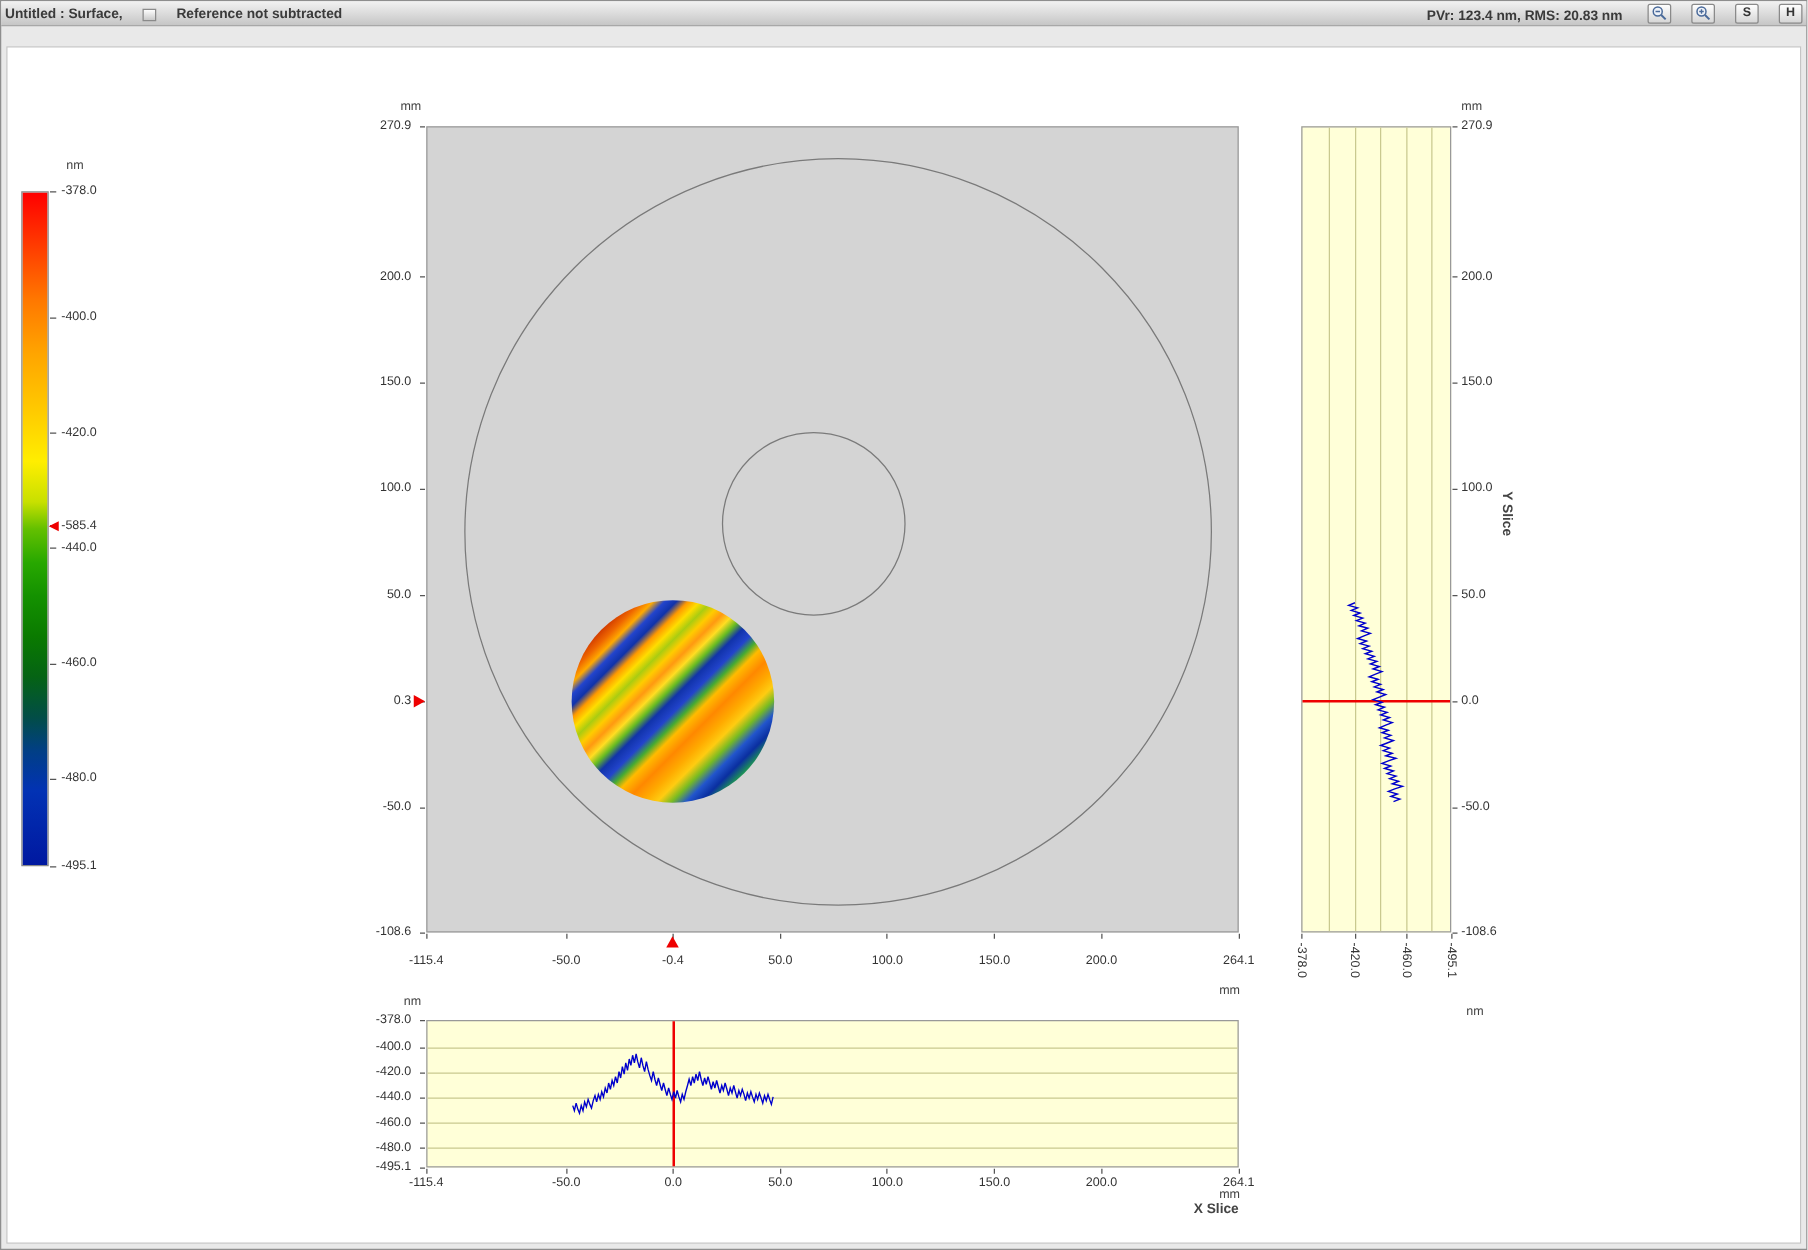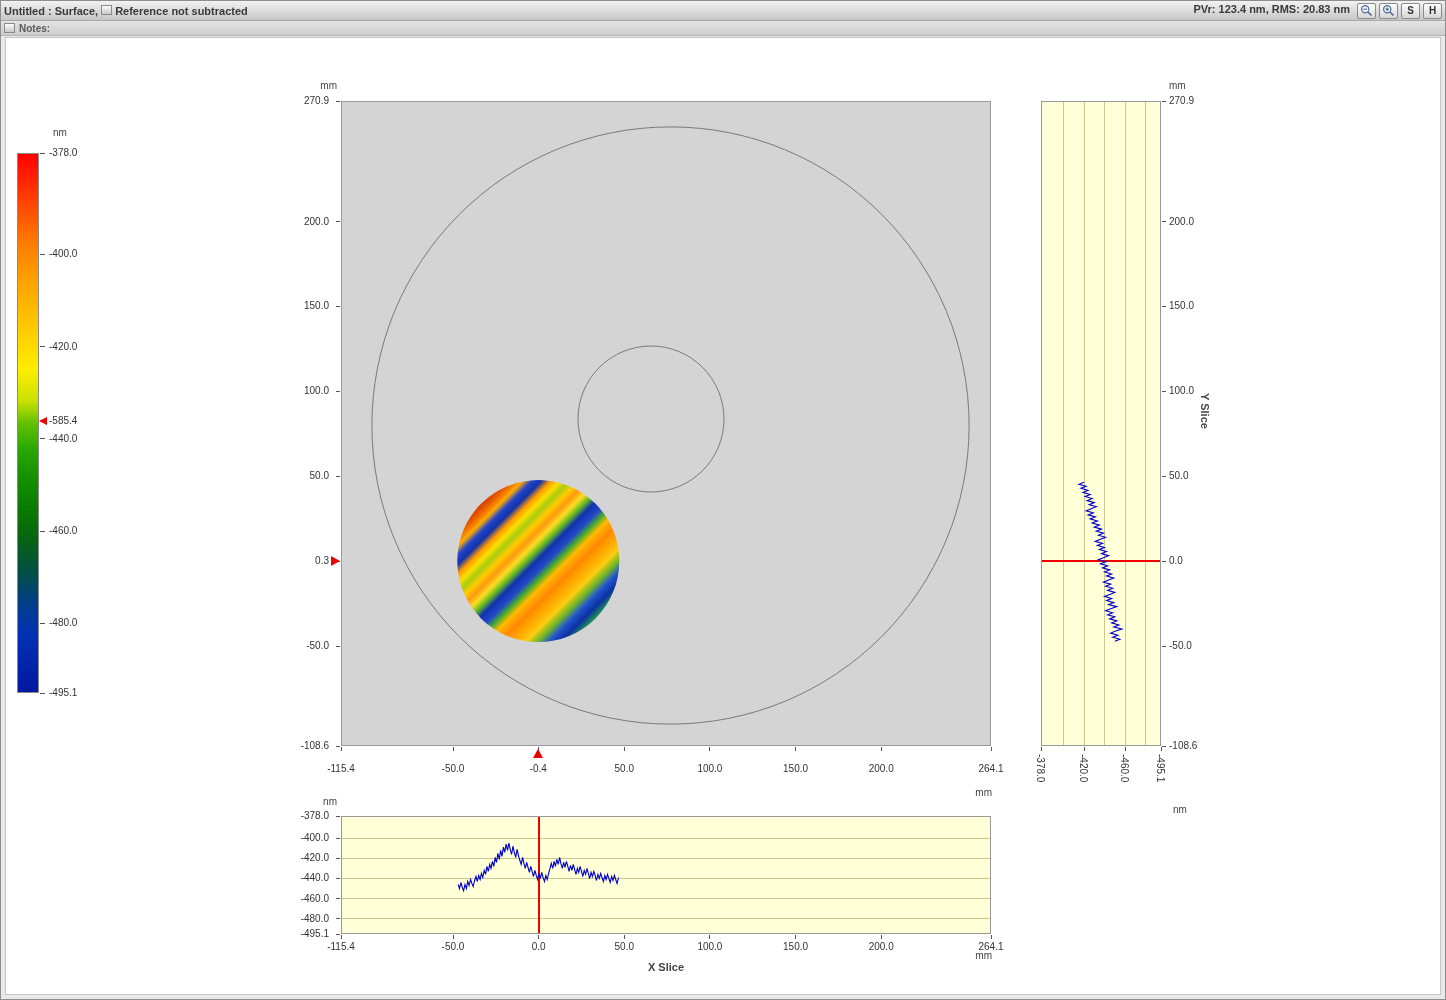--- a/index.html
+++ b/index.html
@@ -10,21 +10,21 @@
     overflow:hidden;
   }
   .window{position:absolute;inset:0;border:1px solid #8e8e8e;background:#e9e9e9;box-sizing:border-box;}
   .titlebar{
     position:absolute;left:0;top:0;right:0;height:19px;
     background:linear-gradient(#f2f2f2,#c6c6c6);
     border-bottom:1px solid #a8a8a8;
     display:flex;align-items:center;justify-content:space-between;
     padding:0 3px;font-size:11px;font-weight:bold;color:#3a3a3a;
   }
-  .tb-left,.tb-right{display:flex;align-items:flex-start;gap:3px;white-space:nowrap;}
+  .tb-left,.tb-right{display:flex;align-items:flex-end;gap:16px;white-space:nowrap;}
   .mini-icon{
     display:inline-block;width:11px;height:10px;
     border:1px solid #8a8a8a;background:linear-gradient(#fdfdfd,#c9c9c9);
     box-sizing:border-box;
   }
   .tb-btn{
     width:19px;height:16px;border:1px solid #8a8a8a;border-radius:2px;
     background:linear-gradient(#fefefe,#d6d6d6);
     font-family:"Liberation Sans",sans-serif;
     font-size:10px;font-weight:bold;color:#333;
@@ -72,41 +72,37 @@
           <line x1="8" y1="8" x2="11.5" y2="11.5" stroke="#4a6a9a" stroke-width="1.6"></line>
           <line x1="3.4" y1="5.2" x2="7" y2="5.2" stroke="#4a6a9a" stroke-width="1.1"></line>
           <line x1="5.2" y1="3.4" x2="5.2" y2="7" stroke="#4a6a9a" stroke-width="1.1"></line>
         </svg>
       </button>
       <button class="tb-btn">S</button>
       <button class="tb-btn">H</button>
     </div>
   </div>
 
-  <div class="notesbar">
-    <span class="mini-icon"></span>
-    <span>Notes:</span>
-  </div>
 
   <div class="content"></div>
 
   <div id="plot-layer">
 
     <div class="unit-label" style="left:52px;top:126px;">nm</div>
 
     <div class="unit-label" style="left:290px;top:79px;width:46px;text-align:right;">mm</div>
     <div class="unit-label" style="left:955px;top:786px;width:36px;text-align:right;">mm</div>
 
     <div class="unit-label" style="left:1168px;top:79px;">mm</div>
     <div class="unit-label" style="left:1172px;top:803px;">nm</div>
     <div class="slice-title rot90" style="left:1210px;top:392px;">Y Slice</div>
 
     <div class="unit-label" style="left:280px;top:795px;width:56px;text-align:right;">nm</div>
     <div class="unit-label" style="left:955px;top:949px;width:36px;text-align:right;">mm</div>
-    <div class="slice-title" style="left:340px;top:960px;width:650px;text-align:center;">X Slice</div>
+    <div class="slice-title" style="left:340px;top:960px;width:650px;text-align:right;">X Slice</div>
   <div style="position: absolute; left: 16px; top: 152px; width: 22px; height: 540px; background: linear-gradient(rgb(255, 0, 0) 0%, rgb(255, 60, 0) 8%, rgb(255, 120, 0) 16%, rgb(255, 165, 0) 24%, rgb(255, 200, 0) 32%, rgb(255, 238, 0) 40%, rgb(200, 224, 0) 46%, rgb(100, 192, 0) 50%, rgb(40, 168, 0) 55%, rgb(20, 145, 0) 60%, rgb(10, 122, 0) 66%, rgb(5, 99, 20) 72%, rgb(2, 77, 70) 78%, rgb(1, 63, 133) 83%, rgb(2, 50, 180) 89%, rgb(0, 24, 160) 100%); border: 1px solid rgb(136, 136, 136); box-sizing: border-box;"></div>
       <div style="position: absolute; left: 39px; top: 151.5px; width: 5px; height: 1px; background: rgb(85, 85, 85);"></div>
       <div style="position: absolute; left: 48px; top: 146px; font-size: 10px; color: rgb(51, 51, 51); white-space: nowrap;">-378.0</div>
       <div style="position: absolute; left: 39px; top: 252.952px; width: 5px; height: 1px; background: rgb(85, 85, 85);"></div>
       <div style="position: absolute; left: 48px; top: 247.452px; font-size: 10px; color: rgb(51, 51, 51); white-space: nowrap;">-400.0</div>
       <div style="position: absolute; left: 39px; top: 345.181px; width: 5px; height: 1px; background: rgb(85, 85, 85);"></div>
       <div style="position: absolute; left: 48px; top: 339.681px; font-size: 10px; color: rgb(51, 51, 51); white-space: nowrap;">-420.0</div>
       <div style="position: absolute; left: 39px; top: 419.425px; width: 5px; height: 1px; background: rgb(85, 85, 85);"></div>
       <div style="position: absolute; left: 48px; top: 413.925px; font-size: 10px; color: rgb(51, 51, 51); white-space: nowrap;">-585.4</div>
       <div style="position: absolute; left: 39px; top: 437.409px; width: 5px; height: 1px; background: rgb(85, 85, 85);"></div>

